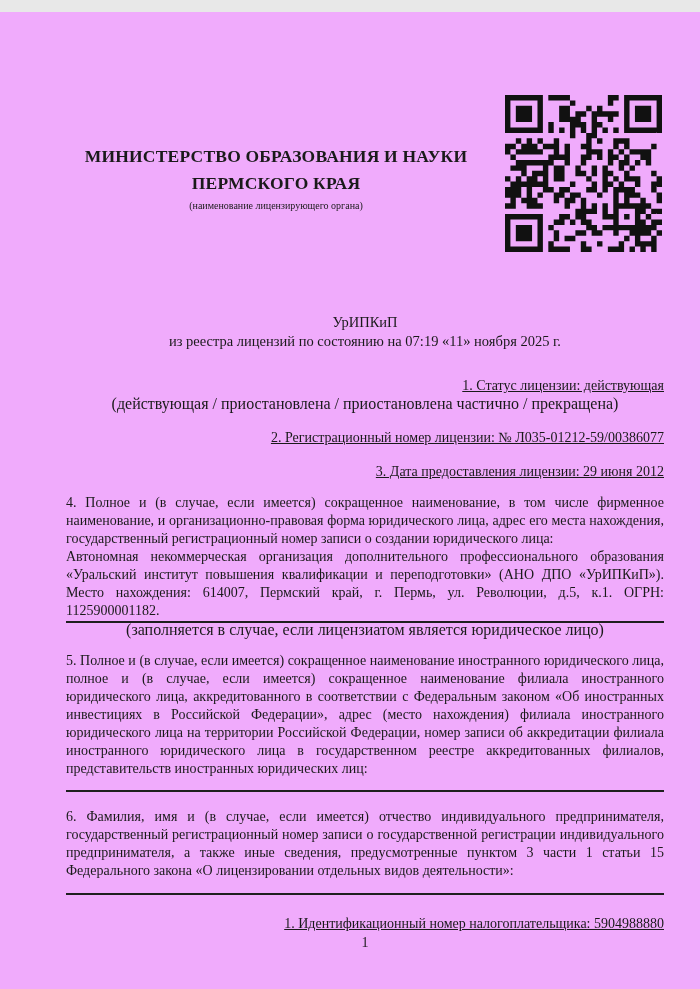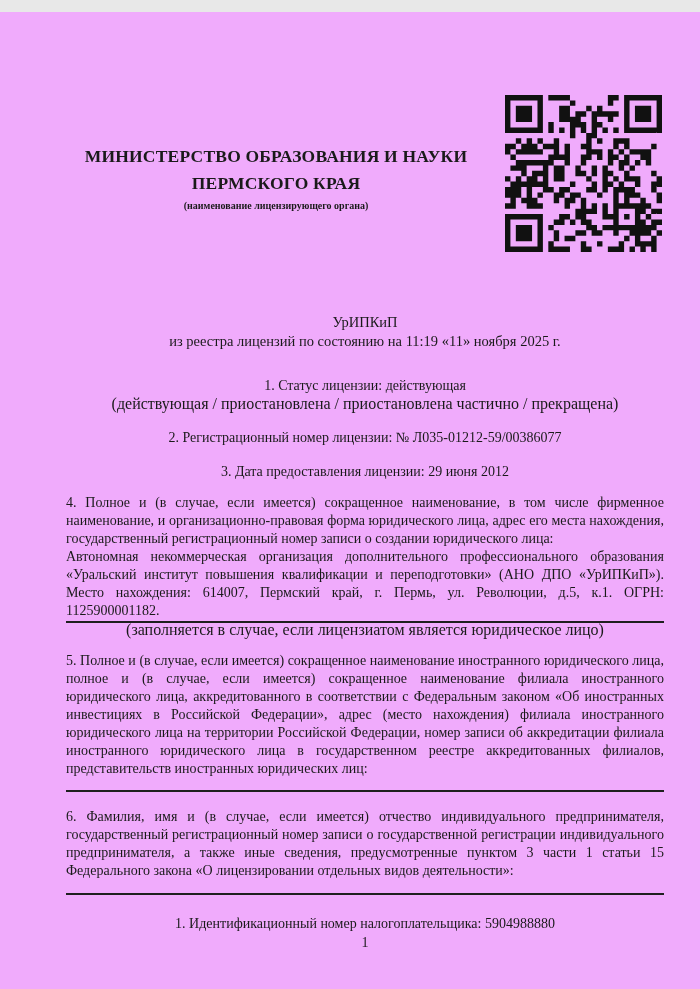--- a/index.html
+++ b/index.html
@@ -11,33 +11,33 @@
     color:#1a1a1a;
     font-family:"Liberation Serif","DejaVu Serif",serif;
     overflow:hidden;
   }
   .ministry{
     position:absolute;top:131px;left:66px;width:420px;
     text-align:center;font-weight:bold;
     font-size:17.5px;line-height:27px;letter-spacing:.2px;
   }
   .ministry-caption{
-    font-weight:bold;font-size:10px;line-height:12px;margin-top:3px;letter-spacing:0;
+    font-weight:normal;font-size:10px;line-height:12px;margin-top:3px;letter-spacing:0;
   }
   .qr{position:absolute;top:83px;left:505px;width:157px;height:157px;}
   .doc-title{
     position:absolute;top:301px;left:66px;width:598px;
     text-align:center;font-size:14.5px;line-height:19px;
   }
   .content{
     position:absolute;top:365px;left:66px;width:598px;
     font-size:14px;line-height:18px;
   }
   .item p{margin:0;text-align:justify;text-justify:inter-word;}
-  .item .single{text-align:center;}
+  .item .single{text-align:right;text-decoration:underline;}
   .caption{
     font-size:16px;line-height:13px;text-align:center;
   }
   .rule{border-top:2px solid #1f1f1f;height:0;}
   .i1 .caption{margin-top:2px;}
   .i1{margin-bottom:19px;}
   .i2{margin-bottom:16px;}
   .i3{margin-bottom:13px;}
   .i4 .rule{margin-top:1px;}
   .i4{margin-bottom:16px;}
@@ -60,21 +60,21 @@
     <div>ПЕРМСКОГО КРАЯ</div>
     <div class="ministry-caption">(наименование лицензирующего органа)</div>
   </div>
 
   <svg class="qr" xmlns="http://www.w3.org/2000/svg" viewBox="0 0 157 157">
       <path d="M0.000 0.000h5.414v5.414h-5.414zM5.414 0.000h5.414v5.414h-5.414zM10.828 0.000h5.414v5.414h-5.414zM16.241 0.000h5.414v5.414h-5.414zM21.655 0.000h5.414v5.414h-5.414zM27.069 0.000h5.414v5.414h-5.414zM32.483 0.000h5.414v5.414h-5.414zM43.310 0.000h5.414v5.414h-5.414zM48.724 0.000h5.414v5.414h-5.414zM54.138 0.000h5.414v5.414h-5.414zM59.552 0.000h5.414v5.414h-5.414zM102.862 0.000h5.414v5.414h-5.414zM108.276 0.000h5.414v5.414h-5.414zM119.103 0.000h5.414v5.414h-5.414zM124.517 0.000h5.414v5.414h-5.414zM129.931 0.000h5.414v5.414h-5.414zM135.345 0.000h5.414v5.414h-5.414zM140.759 0.000h5.414v5.414h-5.414zM146.172 0.000h5.414v5.414h-5.414zM151.586 0.000h5.414v5.414h-5.414zM0.000 5.414h5.414v5.414h-5.414zM32.483 5.414h5.414v5.414h-5.414zM64.966 5.414h5.414v5.414h-5.414zM102.862 5.414h5.414v5.414h-5.414zM119.103 5.414h5.414v5.414h-5.414zM151.586 5.414h5.414v5.414h-5.414zM0.000 10.828h5.414v5.414h-5.414zM10.828 10.828h5.414v5.414h-5.414zM16.241 10.828h5.414v5.414h-5.414zM21.655 10.828h5.414v5.414h-5.414zM32.483 10.828h5.414v5.414h-5.414zM54.138 10.828h5.414v5.414h-5.414zM59.552 10.828h5.414v5.414h-5.414zM81.207 10.828h5.414v5.414h-5.414zM92.034 10.828h5.414v5.414h-5.414zM119.103 10.828h5.414v5.414h-5.414zM129.931 10.828h5.414v5.414h-5.414zM135.345 10.828h5.414v5.414h-5.414zM140.759 10.828h5.414v5.414h-5.414zM151.586 10.828h5.414v5.414h-5.414zM0.000 16.241h5.414v5.414h-5.414zM10.828 16.241h5.414v5.414h-5.414zM16.241 16.241h5.414v5.414h-5.414zM21.655 16.241h5.414v5.414h-5.414zM32.483 16.241h5.414v5.414h-5.414zM54.138 16.241h5.414v5.414h-5.414zM59.552 16.241h5.414v5.414h-5.414zM70.379 16.241h5.414v5.414h-5.414zM75.793 16.241h5.414v5.414h-5.414zM86.621 16.241h5.414v5.414h-5.414zM92.034 16.241h5.414v5.414h-5.414zM97.448 16.241h5.414v5.414h-5.414zM102.862 16.241h5.414v5.414h-5.414zM108.276 16.241h5.414v5.414h-5.414zM119.103 16.241h5.414v5.414h-5.414zM129.931 16.241h5.414v5.414h-5.414zM135.345 16.241h5.414v5.414h-5.414zM140.759 16.241h5.414v5.414h-5.414zM151.586 16.241h5.414v5.414h-5.414zM0.000 21.655h5.414v5.414h-5.414zM10.828 21.655h5.414v5.414h-5.414zM16.241 21.655h5.414v5.414h-5.414zM21.655 21.655h5.414v5.414h-5.414zM32.483 21.655h5.414v5.414h-5.414zM54.138 21.655h5.414v5.414h-5.414zM59.552 21.655h5.414v5.414h-5.414zM64.966 21.655h5.414v5.414h-5.414zM70.379 21.655h5.414v5.414h-5.414zM86.621 21.655h5.414v5.414h-5.414zM102.862 21.655h5.414v5.414h-5.414zM119.103 21.655h5.414v5.414h-5.414zM129.931 21.655h5.414v5.414h-5.414zM135.345 21.655h5.414v5.414h-5.414zM140.759 21.655h5.414v5.414h-5.414zM151.586 21.655h5.414v5.414h-5.414zM0.000 27.069h5.414v5.414h-5.414zM32.483 27.069h5.414v5.414h-5.414zM43.310 27.069h5.414v5.414h-5.414zM64.966 27.069h5.414v5.414h-5.414zM70.379 27.069h5.414v5.414h-5.414zM75.793 27.069h5.414v5.414h-5.414zM86.621 27.069h5.414v5.414h-5.414zM92.034 27.069h5.414v5.414h-5.414zM119.103 27.069h5.414v5.414h-5.414zM151.586 27.069h5.414v5.414h-5.414zM0.000 32.483h5.414v5.414h-5.414zM5.414 32.483h5.414v5.414h-5.414zM10.828 32.483h5.414v5.414h-5.414zM16.241 32.483h5.414v5.414h-5.414zM21.655 32.483h5.414v5.414h-5.414zM27.069 32.483h5.414v5.414h-5.414zM32.483 32.483h5.414v5.414h-5.414zM43.310 32.483h5.414v5.414h-5.414zM54.138 32.483h5.414v5.414h-5.414zM64.966 32.483h5.414v5.414h-5.414zM75.793 32.483h5.414v5.414h-5.414zM86.621 32.483h5.414v5.414h-5.414zM97.448 32.483h5.414v5.414h-5.414zM108.276 32.483h5.414v5.414h-5.414zM119.103 32.483h5.414v5.414h-5.414zM124.517 32.483h5.414v5.414h-5.414zM129.931 32.483h5.414v5.414h-5.414zM135.345 32.483h5.414v5.414h-5.414zM140.759 32.483h5.414v5.414h-5.414zM146.172 32.483h5.414v5.414h-5.414zM151.586 32.483h5.414v5.414h-5.414zM64.966 37.897h5.414v5.414h-5.414zM81.207 37.897h5.414v5.414h-5.414zM86.621 37.897h5.414v5.414h-5.414zM10.828 43.310h5.414v5.414h-5.414zM21.655 43.310h5.414v5.414h-5.414zM32.483 43.310h5.414v5.414h-5.414zM48.724 43.310h5.414v5.414h-5.414zM81.207 43.310h5.414v5.414h-5.414zM92.034 43.310h5.414v5.414h-5.414zM108.276 43.310h5.414v5.414h-5.414zM113.690 43.310h5.414v5.414h-5.414zM119.103 43.310h5.414v5.414h-5.414zM0.000 48.724h5.414v5.414h-5.414zM5.414 48.724h5.414v5.414h-5.414zM16.241 48.724h5.414v5.414h-5.414zM21.655 48.724h5.414v5.414h-5.414zM27.069 48.724h5.414v5.414h-5.414zM37.897 48.724h5.414v5.414h-5.414zM43.310 48.724h5.414v5.414h-5.414zM48.724 48.724h5.414v5.414h-5.414zM59.552 48.724h5.414v5.414h-5.414zM75.793 48.724h5.414v5.414h-5.414zM81.207 48.724h5.414v5.414h-5.414zM108.276 48.724h5.414v5.414h-5.414zM119.103 48.724h5.414v5.414h-5.414zM146.172 48.724h5.414v5.414h-5.414zM0.000 54.138h5.414v5.414h-5.414zM10.828 54.138h5.414v5.414h-5.414zM16.241 54.138h5.414v5.414h-5.414zM21.655 54.138h5.414v5.414h-5.414zM27.069 54.138h5.414v5.414h-5.414zM32.483 54.138h5.414v5.414h-5.414zM48.724 54.138h5.414v5.414h-5.414zM59.552 54.138h5.414v5.414h-5.414zM81.207 54.138h5.414v5.414h-5.414zM86.621 54.138h5.414v5.414h-5.414zM92.034 54.138h5.414v5.414h-5.414zM102.862 54.138h5.414v5.414h-5.414zM113.690 54.138h5.414v5.414h-5.414zM124.517 54.138h5.414v5.414h-5.414zM129.931 54.138h5.414v5.414h-5.414zM135.345 54.138h5.414v5.414h-5.414zM140.759 54.138h5.414v5.414h-5.414zM5.414 59.552h5.414v5.414h-5.414zM43.310 59.552h5.414v5.414h-5.414zM48.724 59.552h5.414v5.414h-5.414zM54.138 59.552h5.414v5.414h-5.414zM59.552 59.552h5.414v5.414h-5.414zM75.793 59.552h5.414v5.414h-5.414zM81.207 59.552h5.414v5.414h-5.414zM92.034 59.552h5.414v5.414h-5.414zM102.862 59.552h5.414v5.414h-5.414zM108.276 59.552h5.414v5.414h-5.414zM119.103 59.552h5.414v5.414h-5.414zM135.345 59.552h5.414v5.414h-5.414zM140.759 59.552h5.414v5.414h-5.414zM10.828 64.966h5.414v5.414h-5.414zM16.241 64.966h5.414v5.414h-5.414zM21.655 64.966h5.414v5.414h-5.414zM27.069 64.966h5.414v5.414h-5.414zM32.483 64.966h5.414v5.414h-5.414zM37.897 64.966h5.414v5.414h-5.414zM43.310 64.966h5.414v5.414h-5.414zM59.552 64.966h5.414v5.414h-5.414zM75.793 64.966h5.414v5.414h-5.414zM102.862 64.966h5.414v5.414h-5.414zM113.690 64.966h5.414v5.414h-5.414zM119.103 64.966h5.414v5.414h-5.414zM129.931 64.966h5.414v5.414h-5.414zM140.759 64.966h5.414v5.414h-5.414zM5.414 70.379h5.414v5.414h-5.414zM10.828 70.379h5.414v5.414h-5.414zM16.241 70.379h5.414v5.414h-5.414zM37.897 70.379h5.414v5.414h-5.414zM48.724 70.379h5.414v5.414h-5.414zM54.138 70.379h5.414v5.414h-5.414zM70.379 70.379h5.414v5.414h-5.414zM86.621 70.379h5.414v5.414h-5.414zM97.448 70.379h5.414v5.414h-5.414zM113.690 70.379h5.414v5.414h-5.414zM124.517 70.379h5.414v5.414h-5.414zM16.241 75.793h5.414v5.414h-5.414zM27.069 75.793h5.414v5.414h-5.414zM32.483 75.793h5.414v5.414h-5.414zM37.897 75.793h5.414v5.414h-5.414zM48.724 75.793h5.414v5.414h-5.414zM54.138 75.793h5.414v5.414h-5.414zM70.379 75.793h5.414v5.414h-5.414zM75.793 75.793h5.414v5.414h-5.414zM86.621 75.793h5.414v5.414h-5.414zM97.448 75.793h5.414v5.414h-5.414zM102.862 75.793h5.414v5.414h-5.414zM119.103 75.793h5.414v5.414h-5.414zM146.172 75.793h5.414v5.414h-5.414zM0.000 81.207h5.414v5.414h-5.414zM10.828 81.207h5.414v5.414h-5.414zM21.655 81.207h5.414v5.414h-5.414zM27.069 81.207h5.414v5.414h-5.414zM37.897 81.207h5.414v5.414h-5.414zM48.724 81.207h5.414v5.414h-5.414zM54.138 81.207h5.414v5.414h-5.414zM81.207 81.207h5.414v5.414h-5.414zM97.448 81.207h5.414v5.414h-5.414zM108.276 81.207h5.414v5.414h-5.414zM119.103 81.207h5.414v5.414h-5.414zM124.517 81.207h5.414v5.414h-5.414zM129.931 81.207h5.414v5.414h-5.414zM151.586 81.207h5.414v5.414h-5.414zM5.414 86.621h5.414v5.414h-5.414zM10.828 86.621h5.414v5.414h-5.414zM16.241 86.621h5.414v5.414h-5.414zM21.655 86.621h5.414v5.414h-5.414zM27.069 86.621h5.414v5.414h-5.414zM32.483 86.621h5.414v5.414h-5.414zM37.897 86.621h5.414v5.414h-5.414zM64.966 86.621h5.414v5.414h-5.414zM86.621 86.621h5.414v5.414h-5.414zM97.448 86.621h5.414v5.414h-5.414zM102.862 86.621h5.414v5.414h-5.414zM113.690 86.621h5.414v5.414h-5.414zM129.931 86.621h5.414v5.414h-5.414zM146.172 86.621h5.414v5.414h-5.414zM151.586 86.621h5.414v5.414h-5.414zM0.000 92.034h5.414v5.414h-5.414zM5.414 92.034h5.414v5.414h-5.414zM10.828 92.034h5.414v5.414h-5.414zM21.655 92.034h5.414v5.414h-5.414zM37.897 92.034h5.414v5.414h-5.414zM43.310 92.034h5.414v5.414h-5.414zM54.138 92.034h5.414v5.414h-5.414zM59.552 92.034h5.414v5.414h-5.414zM81.207 92.034h5.414v5.414h-5.414zM86.621 92.034h5.414v5.414h-5.414zM97.448 92.034h5.414v5.414h-5.414zM108.276 92.034h5.414v5.414h-5.414zM113.690 92.034h5.414v5.414h-5.414zM119.103 92.034h5.414v5.414h-5.414zM124.517 92.034h5.414v5.414h-5.414zM146.172 92.034h5.414v5.414h-5.414zM0.000 97.448h5.414v5.414h-5.414zM5.414 97.448h5.414v5.414h-5.414zM10.828 97.448h5.414v5.414h-5.414zM21.655 97.448h5.414v5.414h-5.414zM32.483 97.448h5.414v5.414h-5.414zM48.724 97.448h5.414v5.414h-5.414zM54.138 97.448h5.414v5.414h-5.414zM64.966 97.448h5.414v5.414h-5.414zM70.379 97.448h5.414v5.414h-5.414zM92.034 97.448h5.414v5.414h-5.414zM108.276 97.448h5.414v5.414h-5.414zM119.103 97.448h5.414v5.414h-5.414zM124.517 97.448h5.414v5.414h-5.414zM129.931 97.448h5.414v5.414h-5.414zM151.586 97.448h5.414v5.414h-5.414zM5.414 102.862h5.414v5.414h-5.414zM16.241 102.862h5.414v5.414h-5.414zM21.655 102.862h5.414v5.414h-5.414zM27.069 102.862h5.414v5.414h-5.414zM48.724 102.862h5.414v5.414h-5.414zM59.552 102.862h5.414v5.414h-5.414zM64.966 102.862h5.414v5.414h-5.414zM75.793 102.862h5.414v5.414h-5.414zM108.276 102.862h5.414v5.414h-5.414zM119.103 102.862h5.414v5.414h-5.414zM135.345 102.862h5.414v5.414h-5.414zM151.586 102.862h5.414v5.414h-5.414zM0.000 108.276h5.414v5.414h-5.414zM5.414 108.276h5.414v5.414h-5.414zM21.655 108.276h5.414v5.414h-5.414zM27.069 108.276h5.414v5.414h-5.414zM32.483 108.276h5.414v5.414h-5.414zM59.552 108.276h5.414v5.414h-5.414zM75.793 108.276h5.414v5.414h-5.414zM86.621 108.276h5.414v5.414h-5.414zM97.448 108.276h5.414v5.414h-5.414zM108.276 108.276h5.414v5.414h-5.414zM113.690 108.276h5.414v5.414h-5.414zM119.103 108.276h5.414v5.414h-5.414zM124.517 108.276h5.414v5.414h-5.414zM129.931 108.276h5.414v5.414h-5.414zM135.345 108.276h5.414v5.414h-5.414zM140.759 108.276h5.414v5.414h-5.414zM70.379 113.690h5.414v5.414h-5.414zM75.793 113.690h5.414v5.414h-5.414zM81.207 113.690h5.414v5.414h-5.414zM86.621 113.690h5.414v5.414h-5.414zM97.448 113.690h5.414v5.414h-5.414zM108.276 113.690h5.414v5.414h-5.414zM129.931 113.690h5.414v5.414h-5.414zM135.345 113.690h5.414v5.414h-5.414zM146.172 113.690h5.414v5.414h-5.414zM151.586 113.690h5.414v5.414h-5.414zM0.000 119.103h5.414v5.414h-5.414zM5.414 119.103h5.414v5.414h-5.414zM10.828 119.103h5.414v5.414h-5.414zM16.241 119.103h5.414v5.414h-5.414zM21.655 119.103h5.414v5.414h-5.414zM27.069 119.103h5.414v5.414h-5.414zM32.483 119.103h5.414v5.414h-5.414zM54.138 119.103h5.414v5.414h-5.414zM59.552 119.103h5.414v5.414h-5.414zM70.379 119.103h5.414v5.414h-5.414zM75.793 119.103h5.414v5.414h-5.414zM97.448 119.103h5.414v5.414h-5.414zM102.862 119.103h5.414v5.414h-5.414zM108.276 119.103h5.414v5.414h-5.414zM119.103 119.103h5.414v5.414h-5.414zM129.931 119.103h5.414v5.414h-5.414zM140.759 119.103h5.414v5.414h-5.414zM0.000 124.517h5.414v5.414h-5.414zM32.483 124.517h5.414v5.414h-5.414zM48.724 124.517h5.414v5.414h-5.414zM54.138 124.517h5.414v5.414h-5.414zM64.966 124.517h5.414v5.414h-5.414zM75.793 124.517h5.414v5.414h-5.414zM81.207 124.517h5.414v5.414h-5.414zM108.276 124.517h5.414v5.414h-5.414zM129.931 124.517h5.414v5.414h-5.414zM135.345 124.517h5.414v5.414h-5.414zM146.172 124.517h5.414v5.414h-5.414zM151.586 124.517h5.414v5.414h-5.414zM0.000 129.931h5.414v5.414h-5.414zM10.828 129.931h5.414v5.414h-5.414zM16.241 129.931h5.414v5.414h-5.414zM21.655 129.931h5.414v5.414h-5.414zM32.483 129.931h5.414v5.414h-5.414zM43.310 129.931h5.414v5.414h-5.414zM81.207 129.931h5.414v5.414h-5.414zM86.621 129.931h5.414v5.414h-5.414zM97.448 129.931h5.414v5.414h-5.414zM102.862 129.931h5.414v5.414h-5.414zM108.276 129.931h5.414v5.414h-5.414zM113.690 129.931h5.414v5.414h-5.414zM119.103 129.931h5.414v5.414h-5.414zM124.517 129.931h5.414v5.414h-5.414zM129.931 129.931h5.414v5.414h-5.414zM135.345 129.931h5.414v5.414h-5.414zM140.759 129.931h5.414v5.414h-5.414zM146.172 129.931h5.414v5.414h-5.414zM0.000 135.345h5.414v5.414h-5.414zM10.828 135.345h5.414v5.414h-5.414zM16.241 135.345h5.414v5.414h-5.414zM21.655 135.345h5.414v5.414h-5.414zM32.483 135.345h5.414v5.414h-5.414zM48.724 135.345h5.414v5.414h-5.414zM70.379 135.345h5.414v5.414h-5.414zM75.793 135.345h5.414v5.414h-5.414zM86.621 135.345h5.414v5.414h-5.414zM92.034 135.345h5.414v5.414h-5.414zM108.276 135.345h5.414v5.414h-5.414zM124.517 135.345h5.414v5.414h-5.414zM129.931 135.345h5.414v5.414h-5.414zM135.345 135.345h5.414v5.414h-5.414zM140.759 135.345h5.414v5.414h-5.414zM151.586 135.345h5.414v5.414h-5.414zM0.000 140.759h5.414v5.414h-5.414zM10.828 140.759h5.414v5.414h-5.414zM16.241 140.759h5.414v5.414h-5.414zM21.655 140.759h5.414v5.414h-5.414zM32.483 140.759h5.414v5.414h-5.414zM48.724 140.759h5.414v5.414h-5.414zM59.552 140.759h5.414v5.414h-5.414zM64.966 140.759h5.414v5.414h-5.414zM119.103 140.759h5.414v5.414h-5.414zM129.931 140.759h5.414v5.414h-5.414zM146.172 140.759h5.414v5.414h-5.414zM0.000 146.172h5.414v5.414h-5.414zM32.483 146.172h5.414v5.414h-5.414zM43.310 146.172h5.414v5.414h-5.414zM75.793 146.172h5.414v5.414h-5.414zM92.034 146.172h5.414v5.414h-5.414zM113.690 146.172h5.414v5.414h-5.414zM129.931 146.172h5.414v5.414h-5.414zM135.345 146.172h5.414v5.414h-5.414zM140.759 146.172h5.414v5.414h-5.414zM146.172 146.172h5.414v5.414h-5.414zM0.000 151.586h5.414v5.414h-5.414zM5.414 151.586h5.414v5.414h-5.414zM10.828 151.586h5.414v5.414h-5.414zM16.241 151.586h5.414v5.414h-5.414zM21.655 151.586h5.414v5.414h-5.414zM27.069 151.586h5.414v5.414h-5.414zM32.483 151.586h5.414v5.414h-5.414zM43.310 151.586h5.414v5.414h-5.414zM48.724 151.586h5.414v5.414h-5.414zM54.138 151.586h5.414v5.414h-5.414zM59.552 151.586h5.414v5.414h-5.414zM75.793 151.586h5.414v5.414h-5.414zM81.207 151.586h5.414v5.414h-5.414zM102.862 151.586h5.414v5.414h-5.414zM108.276 151.586h5.414v5.414h-5.414zM113.690 151.586h5.414v5.414h-5.414zM124.517 151.586h5.414v5.414h-5.414zM135.345 151.586h5.414v5.414h-5.414zM146.172 151.586h5.414v5.414h-5.414z" fill="#111111"></path>
     </svg>
 
   <div class="doc-title">
     <div>УрИПКиП</div>
-    <div>из реестра лицензий по состоянию на 11:19 «11» ноября 2025 г.</div>
+    <div>из реестра лицензий по состоянию на 07:19 «11» ноября 2025 г.</div>
   </div>
 
   <div class="content">
 
     <div class="item i1">
       <p class="single">1. Статус лицензии: действующая</p>
       <div class="caption">(действующая / приостановлена / приостановлена частично / прекращена)</div>
     </div>
 
     <div class="item i2">

